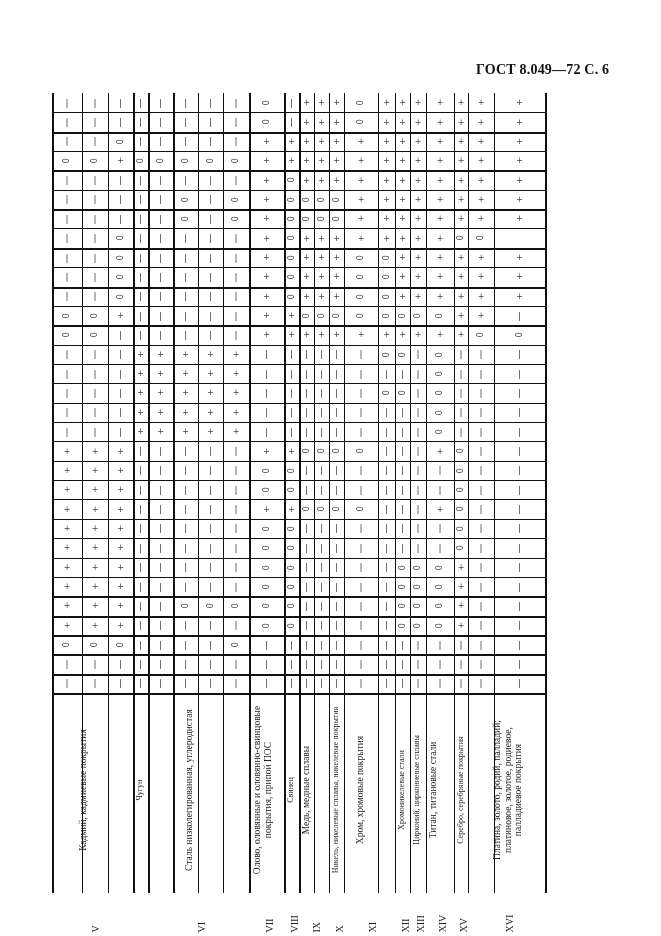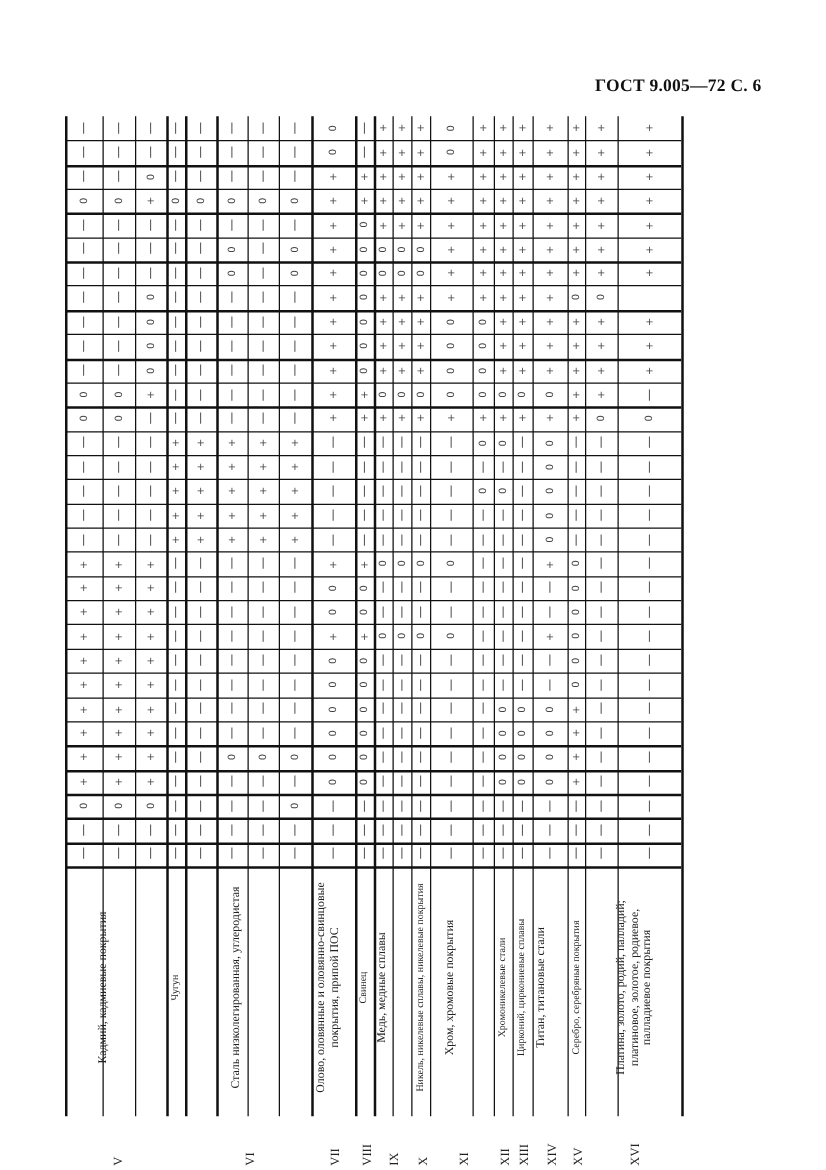--- a/index.html
+++ b/index.html
@@ -17,21 +17,21 @@
   .cell.sym-p { font-size:8px; }
   .cell.sym-d { font-size:9px; }
   .head-area { position:absolute; left:52px; top:693px; width:493px; height:200px; }
   .rot { position:absolute; transform-origin:left top; transform:rotate(-90deg); white-space:pre-line;
          font-size:9.5px; line-height:10.5px; color:#222; text-align:center; }
   .roman { position:absolute; font-size:10px; color:#222; transform:rotate(-90deg); transform-origin:center; }
 </style>
 </head>
 <body>
 
-<div class="page-header">ГОСТ 9.005—72 С. 6</div>
+<div class="page-header">ГОСТ 8.049—72 С. 6</div>
 
 <div class="grid" id="grid">
     <div class="vline thick" style="left: 0px; height: 800px;"></div>
     <div class="vline" style="left: 30px; height: 800px;"></div>
     <div class="vline" style="left: 56px; height: 800px;"></div>
     <div class="vline thick" style="left: 81px; height: 800px;"></div>
     <div class="vline thick" style="left: 96px; height: 800px;"></div>
     <div class="vline thick" style="left: 121px; height: 800px;"></div>
     <div class="vline" style="left: 146px; height: 800px;"></div>
     <div class="vline" style="left: 171px; height: 800px;"></div>

